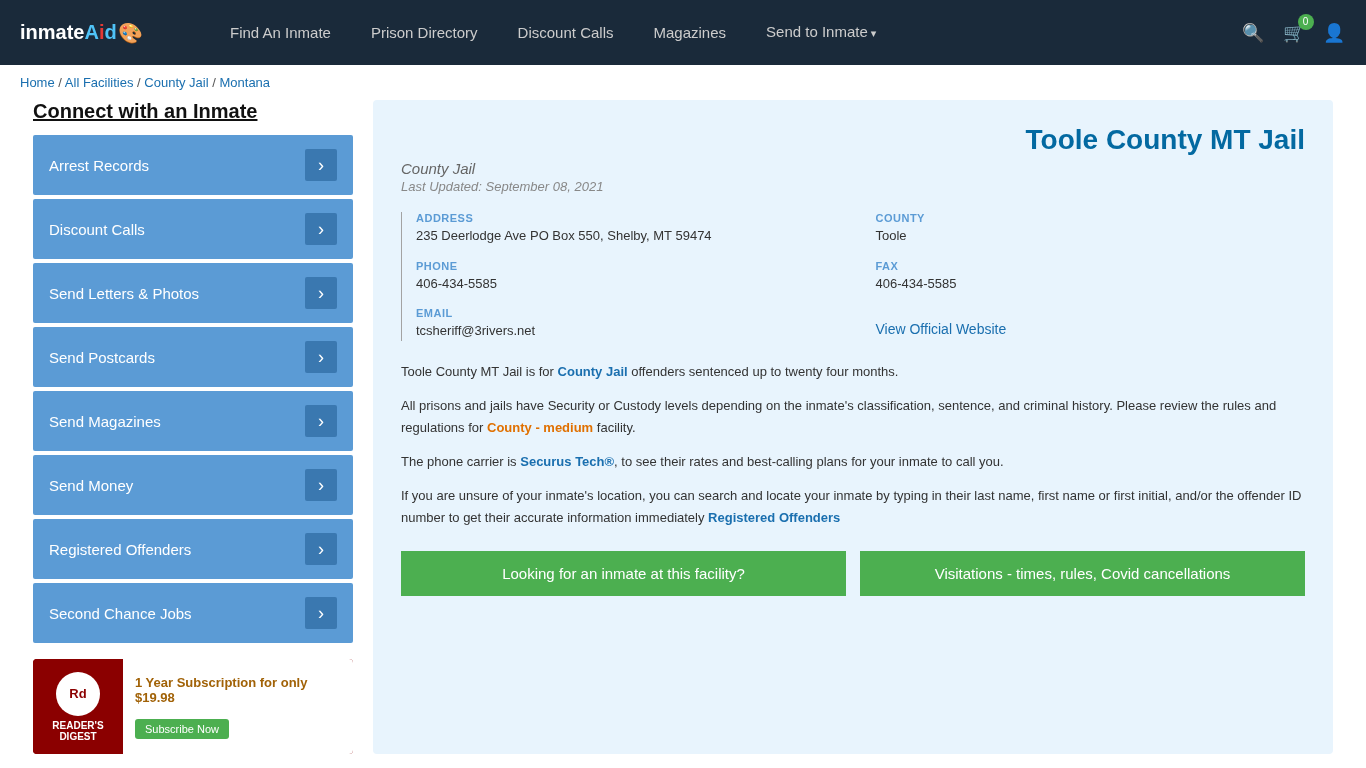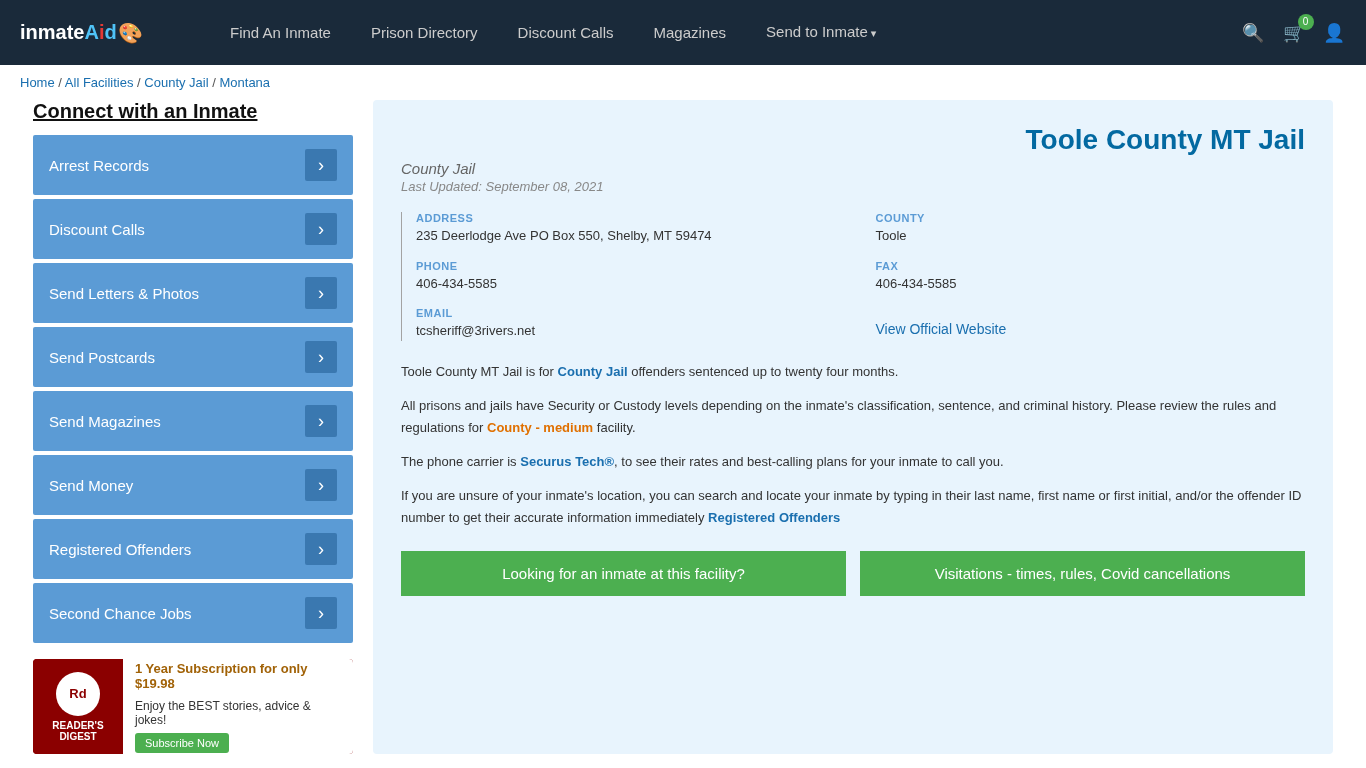--- a/index.html
+++ b/index.html
@@ -326,21 +326,20 @@
       </div>
     </div>
 
     <div class="sidebar-ad">
       <div class="ad-red-section">
         <div class="ad-rd-circle">Rd</div>
         <span style="font-size:10px; text-align:center;">READER'S DIGEST</span>
       </div>
       <div class="ad-content">
         <div class="ad-title">1 Year Subscription for only $19.98</div>
-        <div>Enjoy the BEST stories, advice &amp; jokes!</div>
         <button class="ad-btn">Subscribe Now</button>
       </div>
     </div>
   </aside>
 
   <main class="main-content">
     <h1 class="facility-title">Toole County MT Jail</h1>
     <div class="facility-subtitle">County Jail</div>
     <div class="facility-updated">Last Updated: September 08, 2021</div>
 

